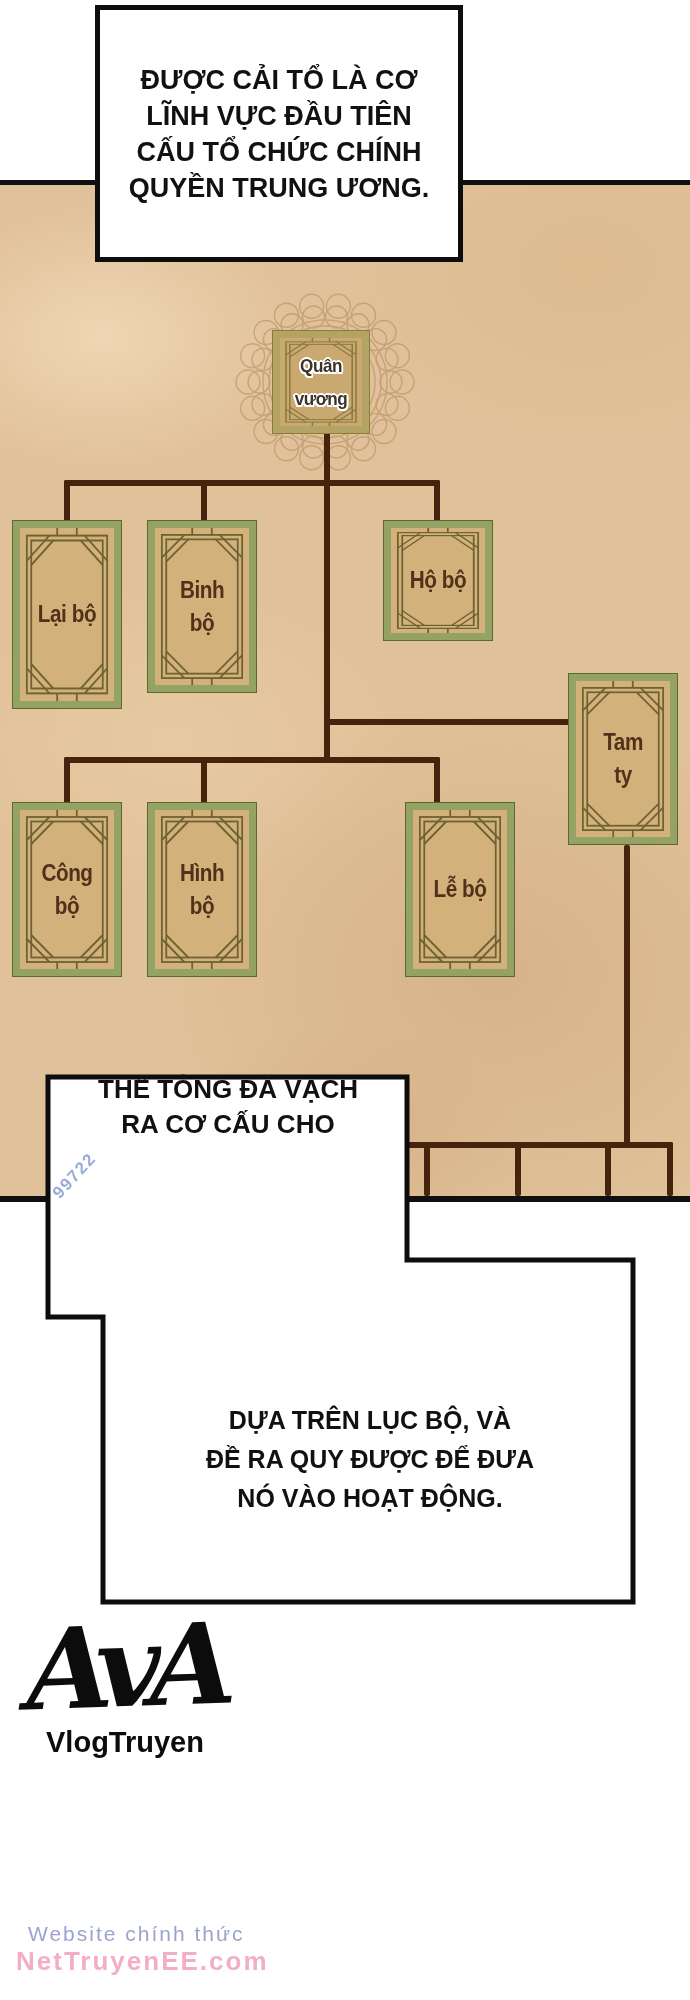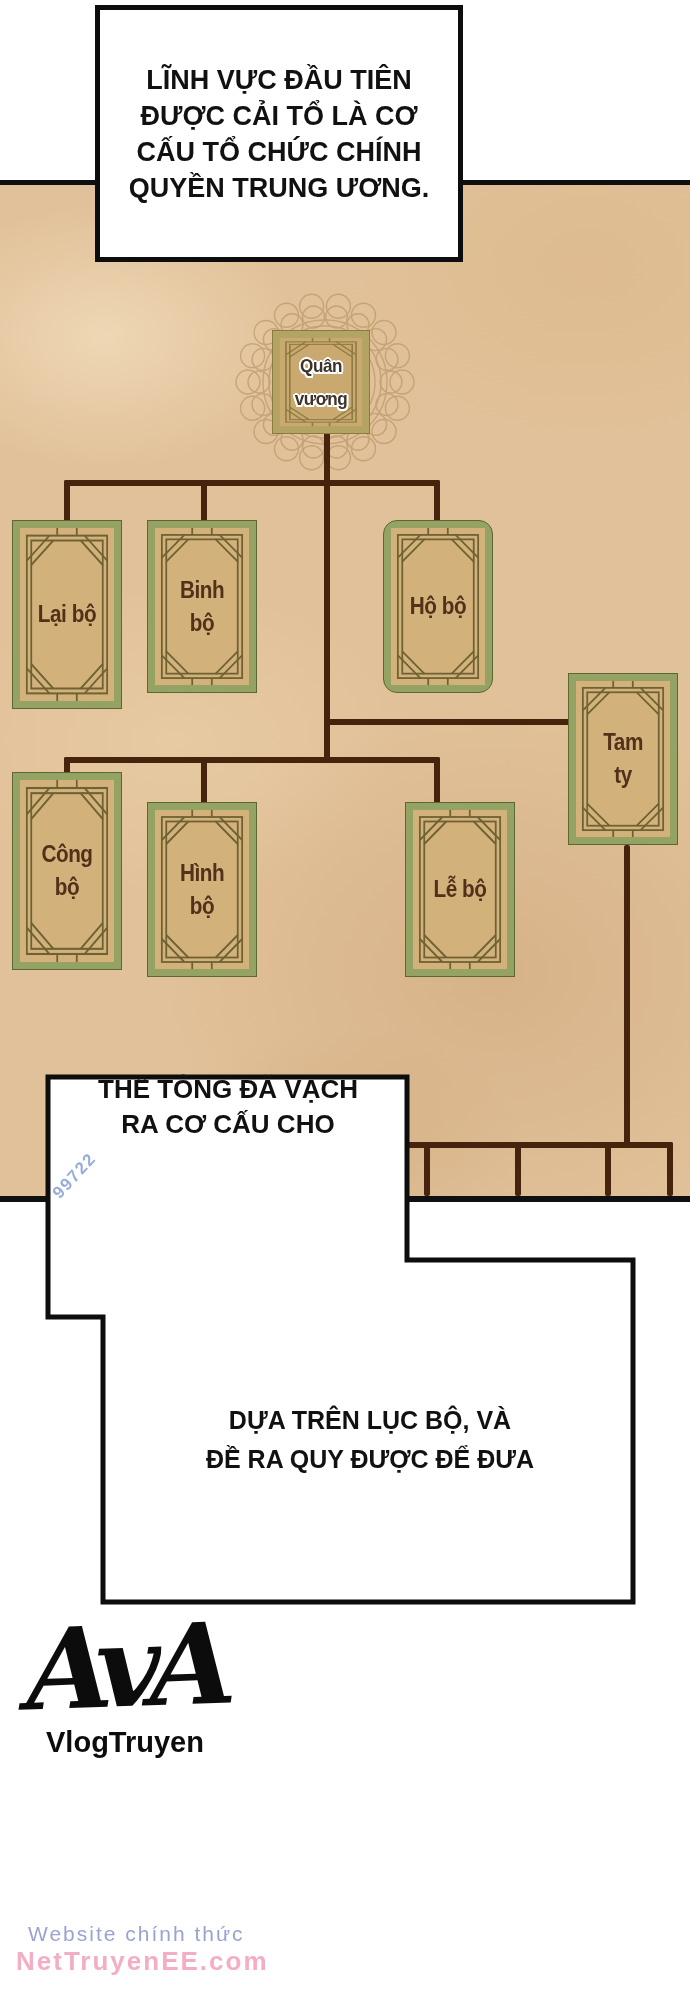--- a/index.html
+++ b/index.html
@@ -56,23 +56,23 @@
     white-space:pre-line;text-align:center;font-weight:bold;font-size:23px;line-height:33px;
     color:#52301a;letter-spacing:-0.5px;transform:scaleX(.9);}
   .n-quan{left:272px;top:330px;width:98px;height:104px;background:#b3a464;border-color:#8a7c3f;}
   .n-quan .inner{background:#c9a96f;}
   .n-quan .frame{color:#8a7a40;}
   .n-quan .label{font-size:19px;color:#3c342a;
     text-shadow:-2px 0 #fff,2px 0 #fff,0 -2px #fff,0 2px #fff,
                 -1.5px -1.5px #fff,1.5px -1.5px #fff,-1.5px 1.5px #fff,1.5px 1.5px #fff;}
   .n-lai {left:12px; top:520px;width:110px;height:189px;}
   .n-binh{left:147px;top:520px;width:110px;height:173px;}
-  .n-ho  {left:383px;top:520px;width:110px;height:173px;border-radius:14px;}
+  .n-ho  {left:383px;top:520px;width:110px;height:121px;}
   .n-tam {left:568px;top:673px;width:110px;height:172px;}
-  .n-cong{left:12px; top:772px;width:110px;height:198px;text-decoration:underline;}
+  .n-cong{left:12px; top:802px;width:110px;height:175px;text-decoration:underline;}
   .n-hinh{left:147px;top:802px;width:110px;height:175px;}
   .n-le  {left:405px;top:802px;width:110px;height:175px;}
 
   
   #mandala{position:absolute;left:235px;top:292px;width:180px;height:180px;opacity:.55;}
 
   #wm-corner{position:absolute;left:56px;top:1186px;transform:rotate(-47deg);
     transform-origin:left center;color:#8ca4d4;font-size:17px;font-weight:bold;
     letter-spacing:1.5px;opacity:.9;}
 
@@ -239,26 +239,27 @@
   <div id="wm-corner">99722</div>
 
   <div class="speech" id="speech2">
     <span class="ln">THẾ TÔNG ĐÃ VẠCH</span>
     <span class="ln">RA CƠ CẤU CHO</span>
   </div>
 
   <div class="speech" id="speech3">
     <span class="ln">DỰA TRÊN LỤC BỘ, VÀ</span>
     <span class="ln">ĐỀ RA QUY ĐƯỢC ĐỂ ĐƯA</span>
+    <span class="ln">NÓ VÀO HOẠT ĐỘNG.</span>
   </div>
 
   <div class="speechbox1">
     <div class="speech t1">
+      <span class="ln">ĐƯỢC CẢI TỔ LÀ CƠ</span>
       <span class="ln">LĨNH VỰC ĐẦU TIÊN</span>
-      <span class="ln">ĐƯỢC CẢI TỔ LÀ CƠ</span>
       <span class="ln">CẤU TỔ CHỨC CHÍNH</span>
       <span class="ln">QUYỀN TRUNG ƯƠNG.</span>
     </div>
   </div>
 
   <div id="logo">
     <div id="logo-ava">AvA</div>
     <div id="logo-sub">VlogTruyen</div>
   </div>
 

